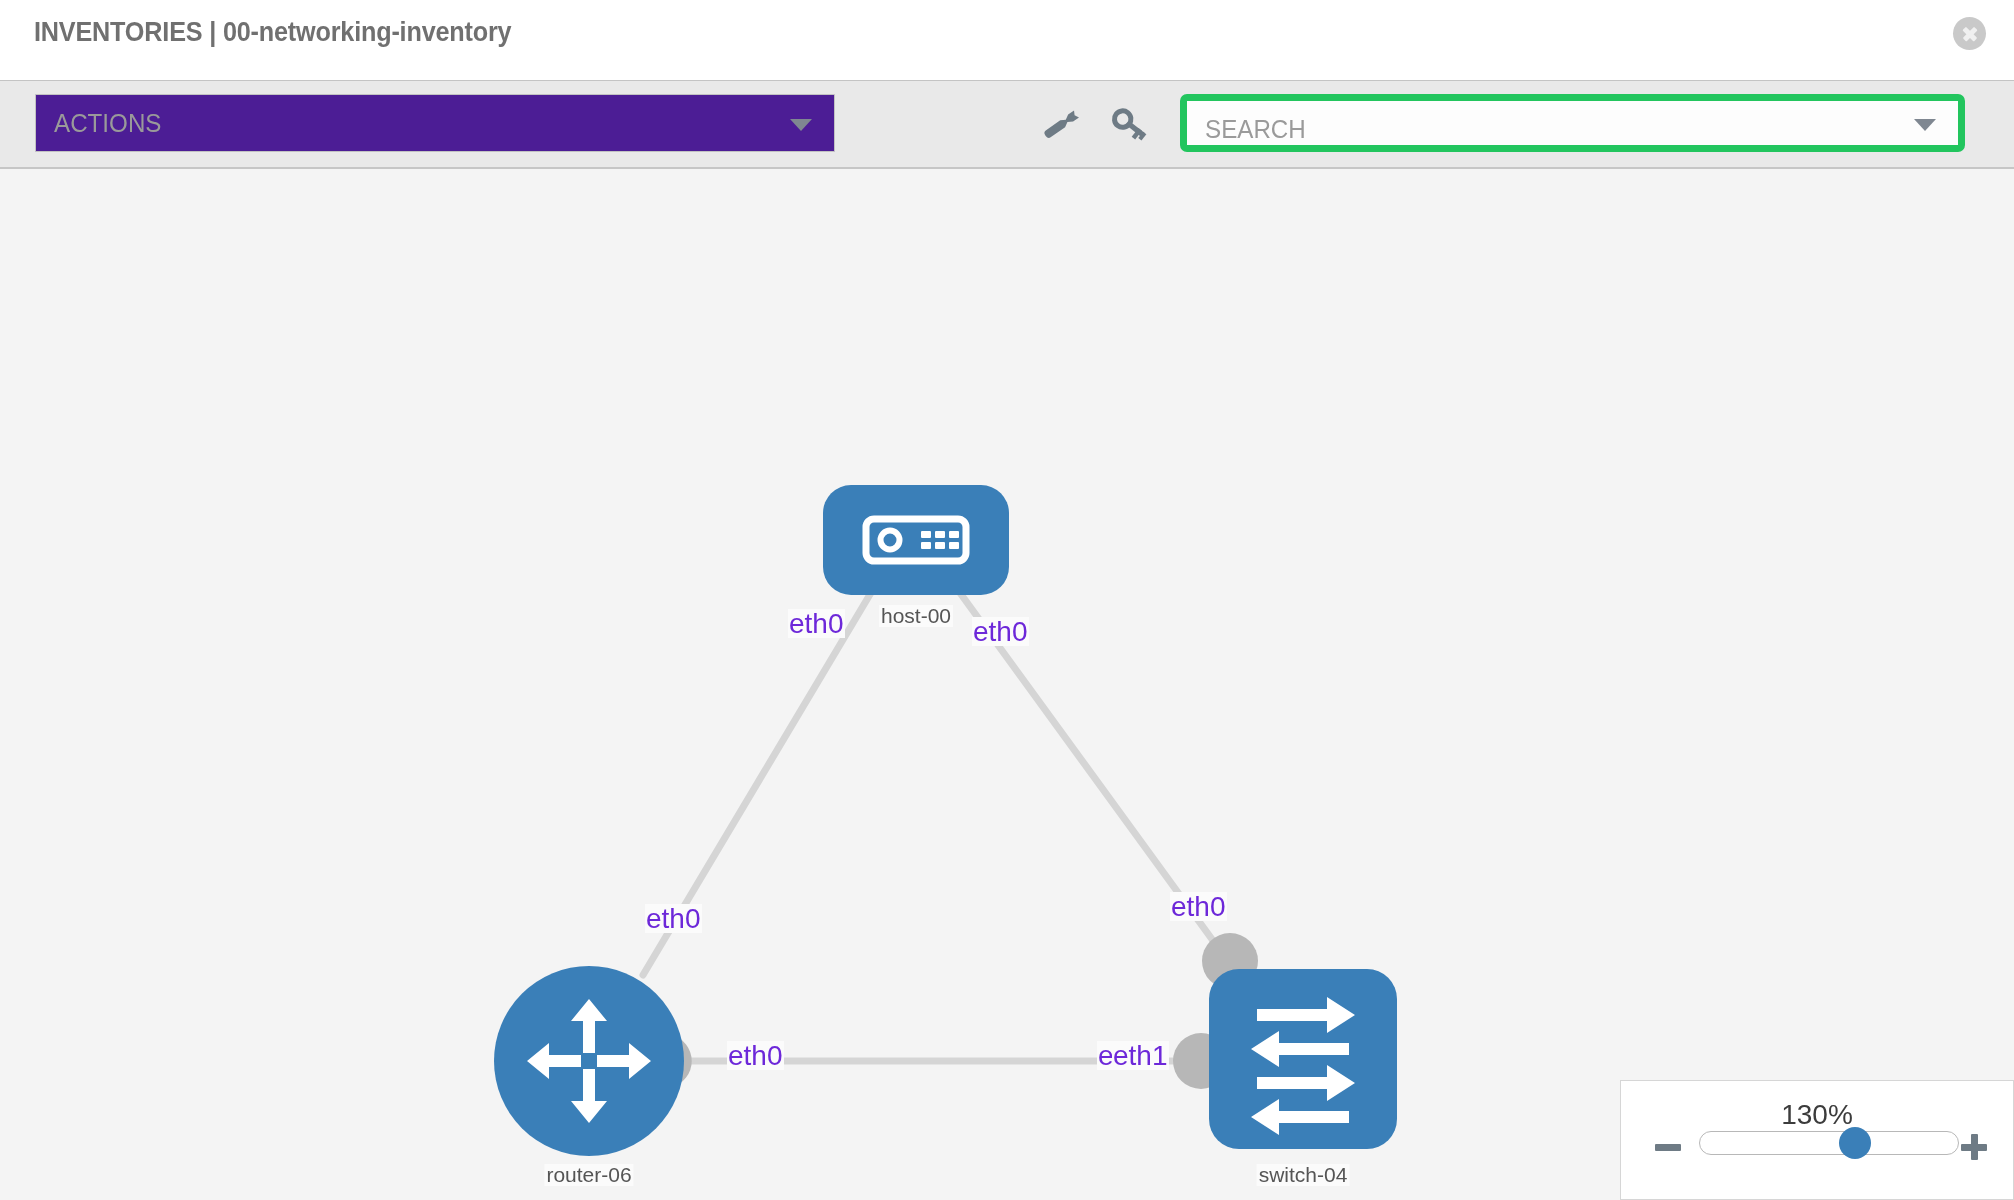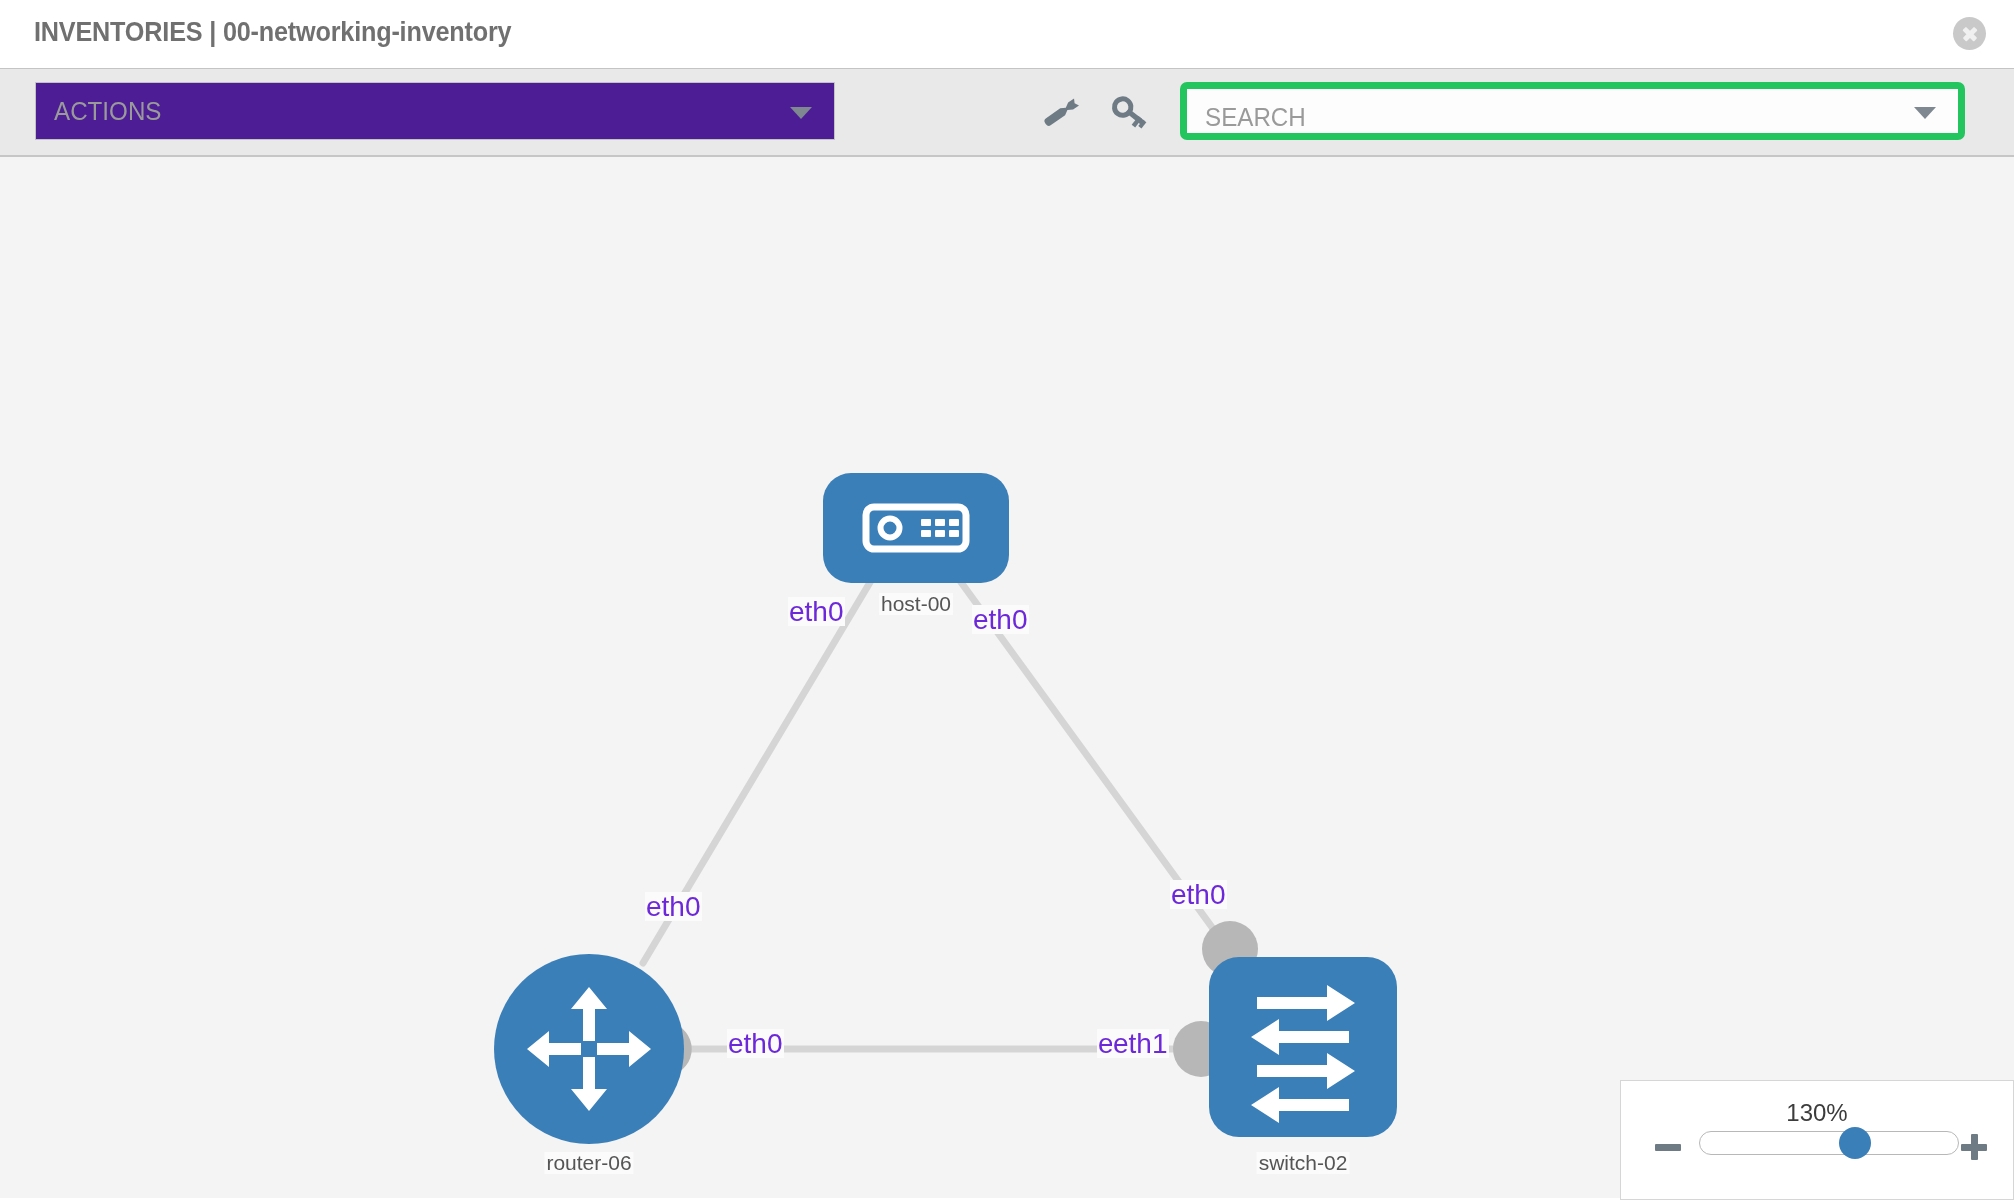--- a/index.html
+++ b/index.html
@@ -11,21 +11,21 @@
     width: 2014px;
     height: 1200px;
     overflow: hidden;
     font-family: "Liberation Sans", sans-serif;
     -webkit-font-smoothing: antialiased;
   }
 
   
   .header {
     position: relative;
-    height: 68px;
+    height: 80px;
     background: #ffffff;
     box-sizing: border-box;
   }
   .header-title {
     position: absolute;
     left: 34px;
     top: 16px;
     font-size: 28px;
     font-weight: bold;
     color: #707070;
@@ -179,21 +179,21 @@
     background: #ffffff;
     border: 1px solid #d6d6d6;
     box-sizing: border-box;
     z-index: 20;
   }
   .zoom-value {
     position: absolute;
     width: 100%;
     top: 18px;
     text-align: center;
-    font-size: 24px;
+    font-size: 28px;
     color: #3c3c3c;
   }
   .zoom-minus, .zoom-plus {
     position: absolute;
     top: 53px;
     width: 26px;
     height: 26px;
     cursor: pointer;
   }
   .zoom-minus { left: 34px; }
@@ -353,21 +353,21 @@
   <div class="if-label" style="left:972px; top:448px;">eth0</div>
   <div class="if-label" style="left:645px; top:735px;">eth0</div>
   <div class="if-label" style="left:1170px; top:723px;">eth0</div>
   <div class="if-label" style="left:727px; top:872px;">eth0</div>
 
   <div class="if-label" style="left:1097px; top:872px; z-index:1;">eth0</div>
   <div class="if-label" style="left:1112px; top:872px; z-index:2;">eth1</div>
 
   <div class="node-name" style="left:916px; top:436px;">host-00</div>
   <div class="node-name" style="left:589px; top:995px;">router-06</div>
-  <div class="node-name" style="left:1303px; top:995px;">switch-02</div>
+  <div class="node-name" style="left:1303px; top:995px;">switch-04</div>
 </div>
 
 <div class="zoom-panel">
   <div class="zoom-value">130%</div>
   <div class="zoom-minus"></div>
   <div class="zoom-track">
     <div class="zoom-thumb" id="zoom-thumb" style="left: 60%;"></div>
   </div>
   <div class="zoom-plus"></div>
 </div>

